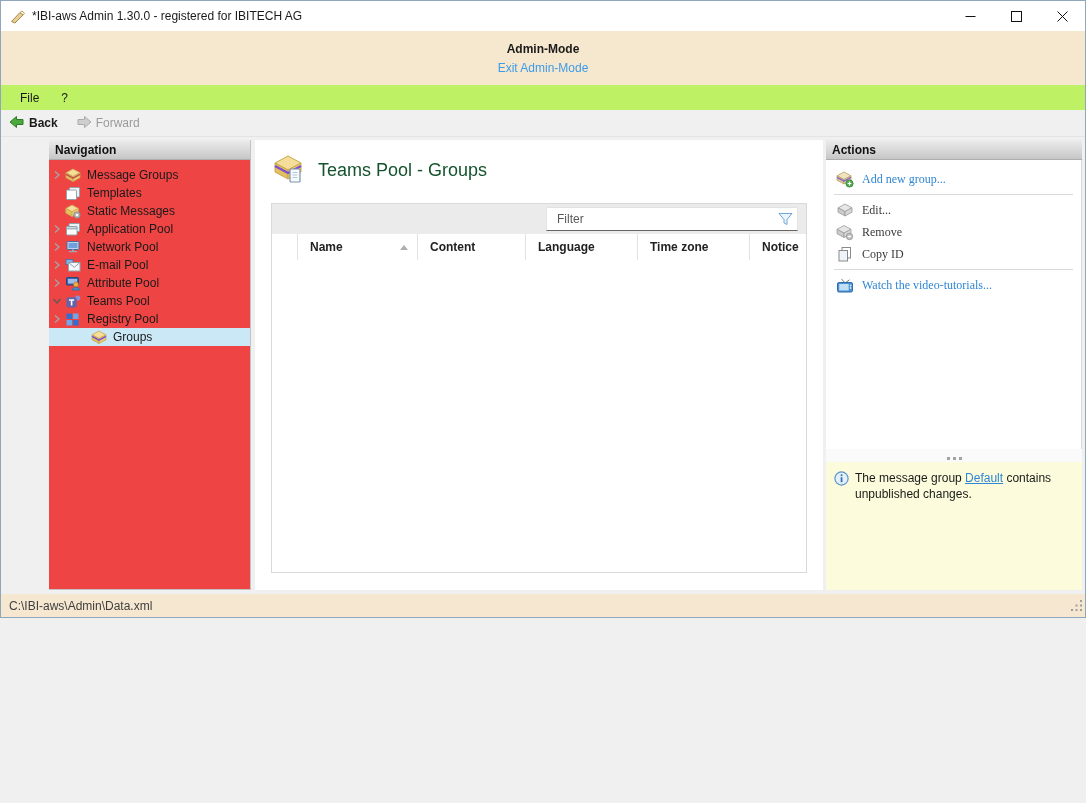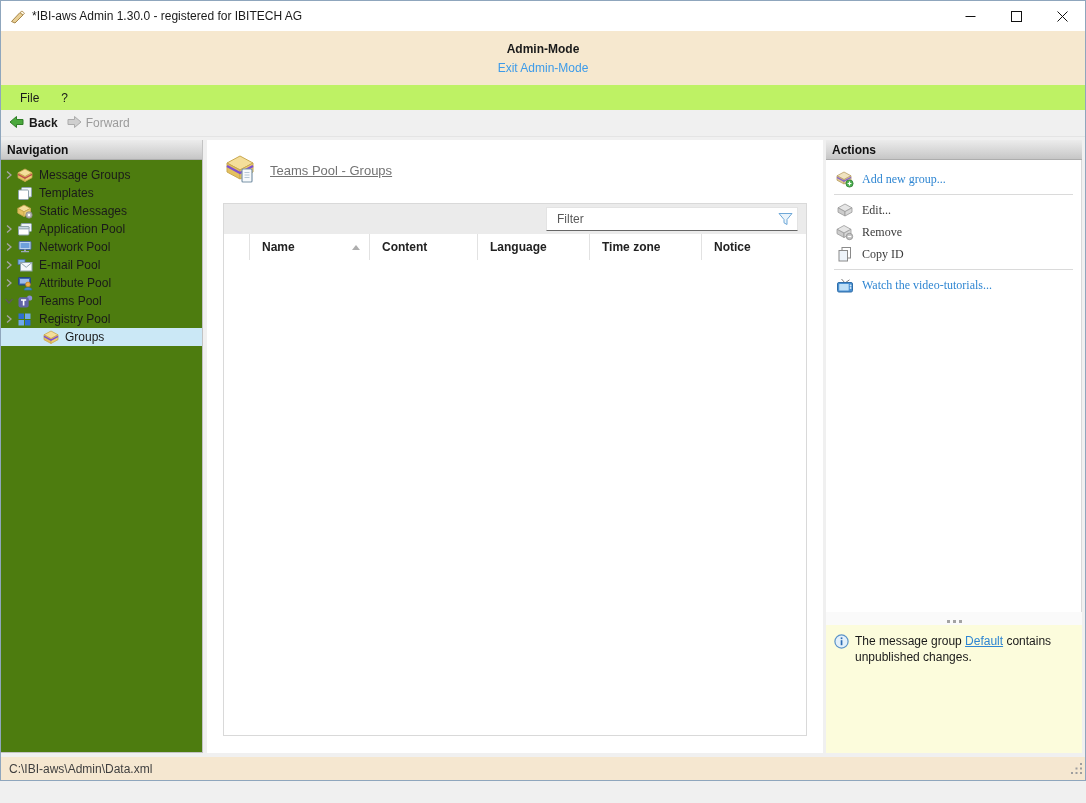--- a/index.html
+++ b/index.html
@@ -4,21 +4,21 @@
 <style>
   * { box-sizing: border-box; margin: 0; padding: 0; }
   html,body { width:1086px; height:803px; }
   body {
     font-family: "Liberation Sans", "DejaVu Sans", sans-serif;
     font-size: 12px;
     color: #1a1a1a;
     background:#f0f0f0;
   }
   .window {
-    width:1086px; height:781px;
+    width:1086px; height:618px;
     display:flex; flex-direction:column;
     border:1px solid #8fa6bd;
     background:#f0f0f0;
     overflow:hidden;
   }
   
   .titlebar {
     height:30px; background:#ffffff;
     display:flex; align-items:center;
     flex:0 0 auto;
@@ -41,21 +41,21 @@
   .admin-banner .admin-title { font-weight:bold; color:#1a1a1a; }
   .admin-banner .exit-link { color:#3d9be9; cursor:pointer; }
   
   .menubar {
     height:25px; background:#bef264;
     display:flex; align-items:center; padding-left:10px; gap:4px; flex:0 0 auto;
   }
   .menu-item { padding:3px 9px; }
   .toolbar {
     height:27px; background:#f0f0f0;
-    display:flex; align-items:center; padding-left:4px; flex:0 0 auto;
+    display:flex; align-items:center; padding-left:4px; gap:10px; flex:0 0 auto;
     border-bottom:1px solid #e4e4e4;
   }
   .tool-btn { display:flex; align-items:center; gap:4px; padding:2px 4px; }
   .tool-btn .tool-label { font-weight:600; color:#1a1a1a; }
   .tool-btn.disabled .tool-label { font-weight:400; color:#9b9b9b; }
   
   .main-row {
     flex:1 1 auto; display:flex;
     background:#f0f0f0;
     padding:3px 3px 4px 0;
@@ -65,44 +65,45 @@
     height:20px; flex:0 0 auto;
     background:linear-gradient(180deg,#ececec 0%,#d6d6d6 60%,#c6c6c6 100%);
     border-bottom:1px solid #adadad;
     display:flex; align-items:center;
     font-weight:bold; padding-left:6px; color:#111;
   }
   
   .nav-panel {
     width:202px; flex:0 0 auto;
     display:flex; flex-direction:column;
-    background:#4d7c0f;
+    background:#ef4444;
     border-right:1px solid #c3c3c3;
     border-bottom:1px solid #c3c3c3;
+    margin-left:48px;
   }
   .tree { padding-top:6px; flex:1 1 auto; overflow:hidden; }
   .tree-item {
     height:18px; display:flex; align-items:center;
     cursor:default; white-space:nowrap;
   }
   .tree-item.child { padding-left:42px; }
   .tree-item.selected { background:#cbe8f6; }
   .chev { width:16px; flex:0 0 auto; display:flex; align-items:center; justify-content:center; }
   .ticon { width:17px; flex:0 0 auto; display:flex; align-items:center; margin-right:5px; }
   .tlabel { color:#1a1a1a; }
   
   .center-panel {
     flex:1 1 auto; background:#ffffff; margin:0 3px 0 4px;
     display:flex; flex-direction:column; min-width:0;
   }
   .content-heading {
     display:flex; align-items:center; gap:13px;
     padding:14px 0 10px 18px; flex:0 0 auto;
   }
-  .content-heading .heading-text { font-size:13px; font-weight:400; color:#737373;text-decoration:underline; }
+  .content-heading .heading-text { font-size:18px; font-weight:400; color:#14532d; }
   .content-card {
     margin:6px 16px 17px 16px; flex:1 1 auto;
     border:1px solid #d9d9d9;
     display:flex; flex-direction:column; min-height:0;
   }
   .filter-row {
     height:30px; background:#ebebeb; flex:0 0 auto;
     display:flex; align-items:center; justify-content:flex-end;
     padding-right:8px;
   }

